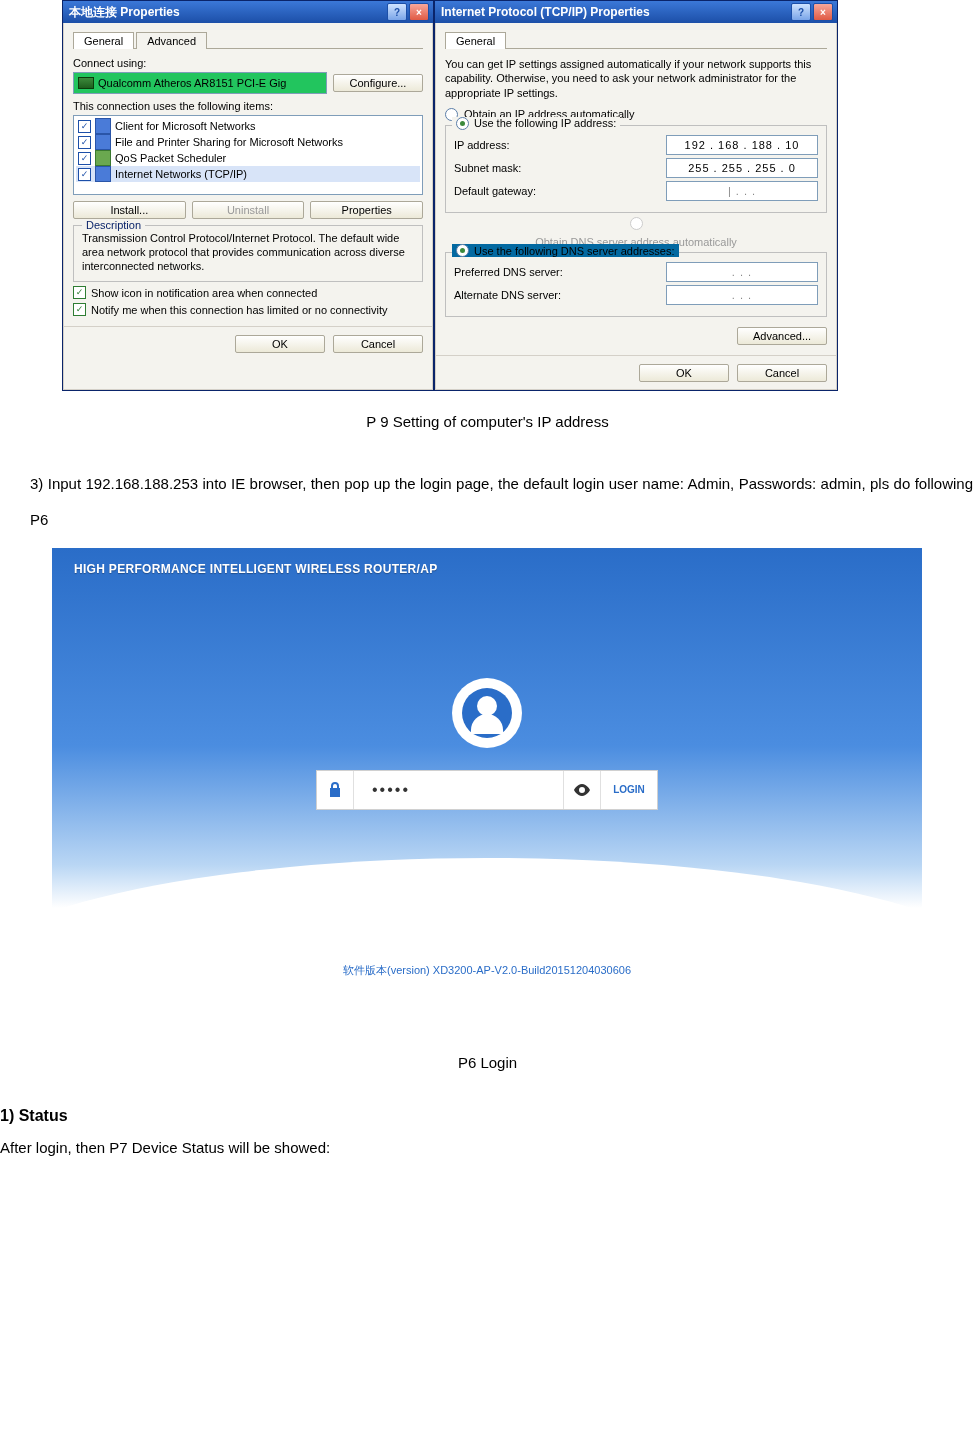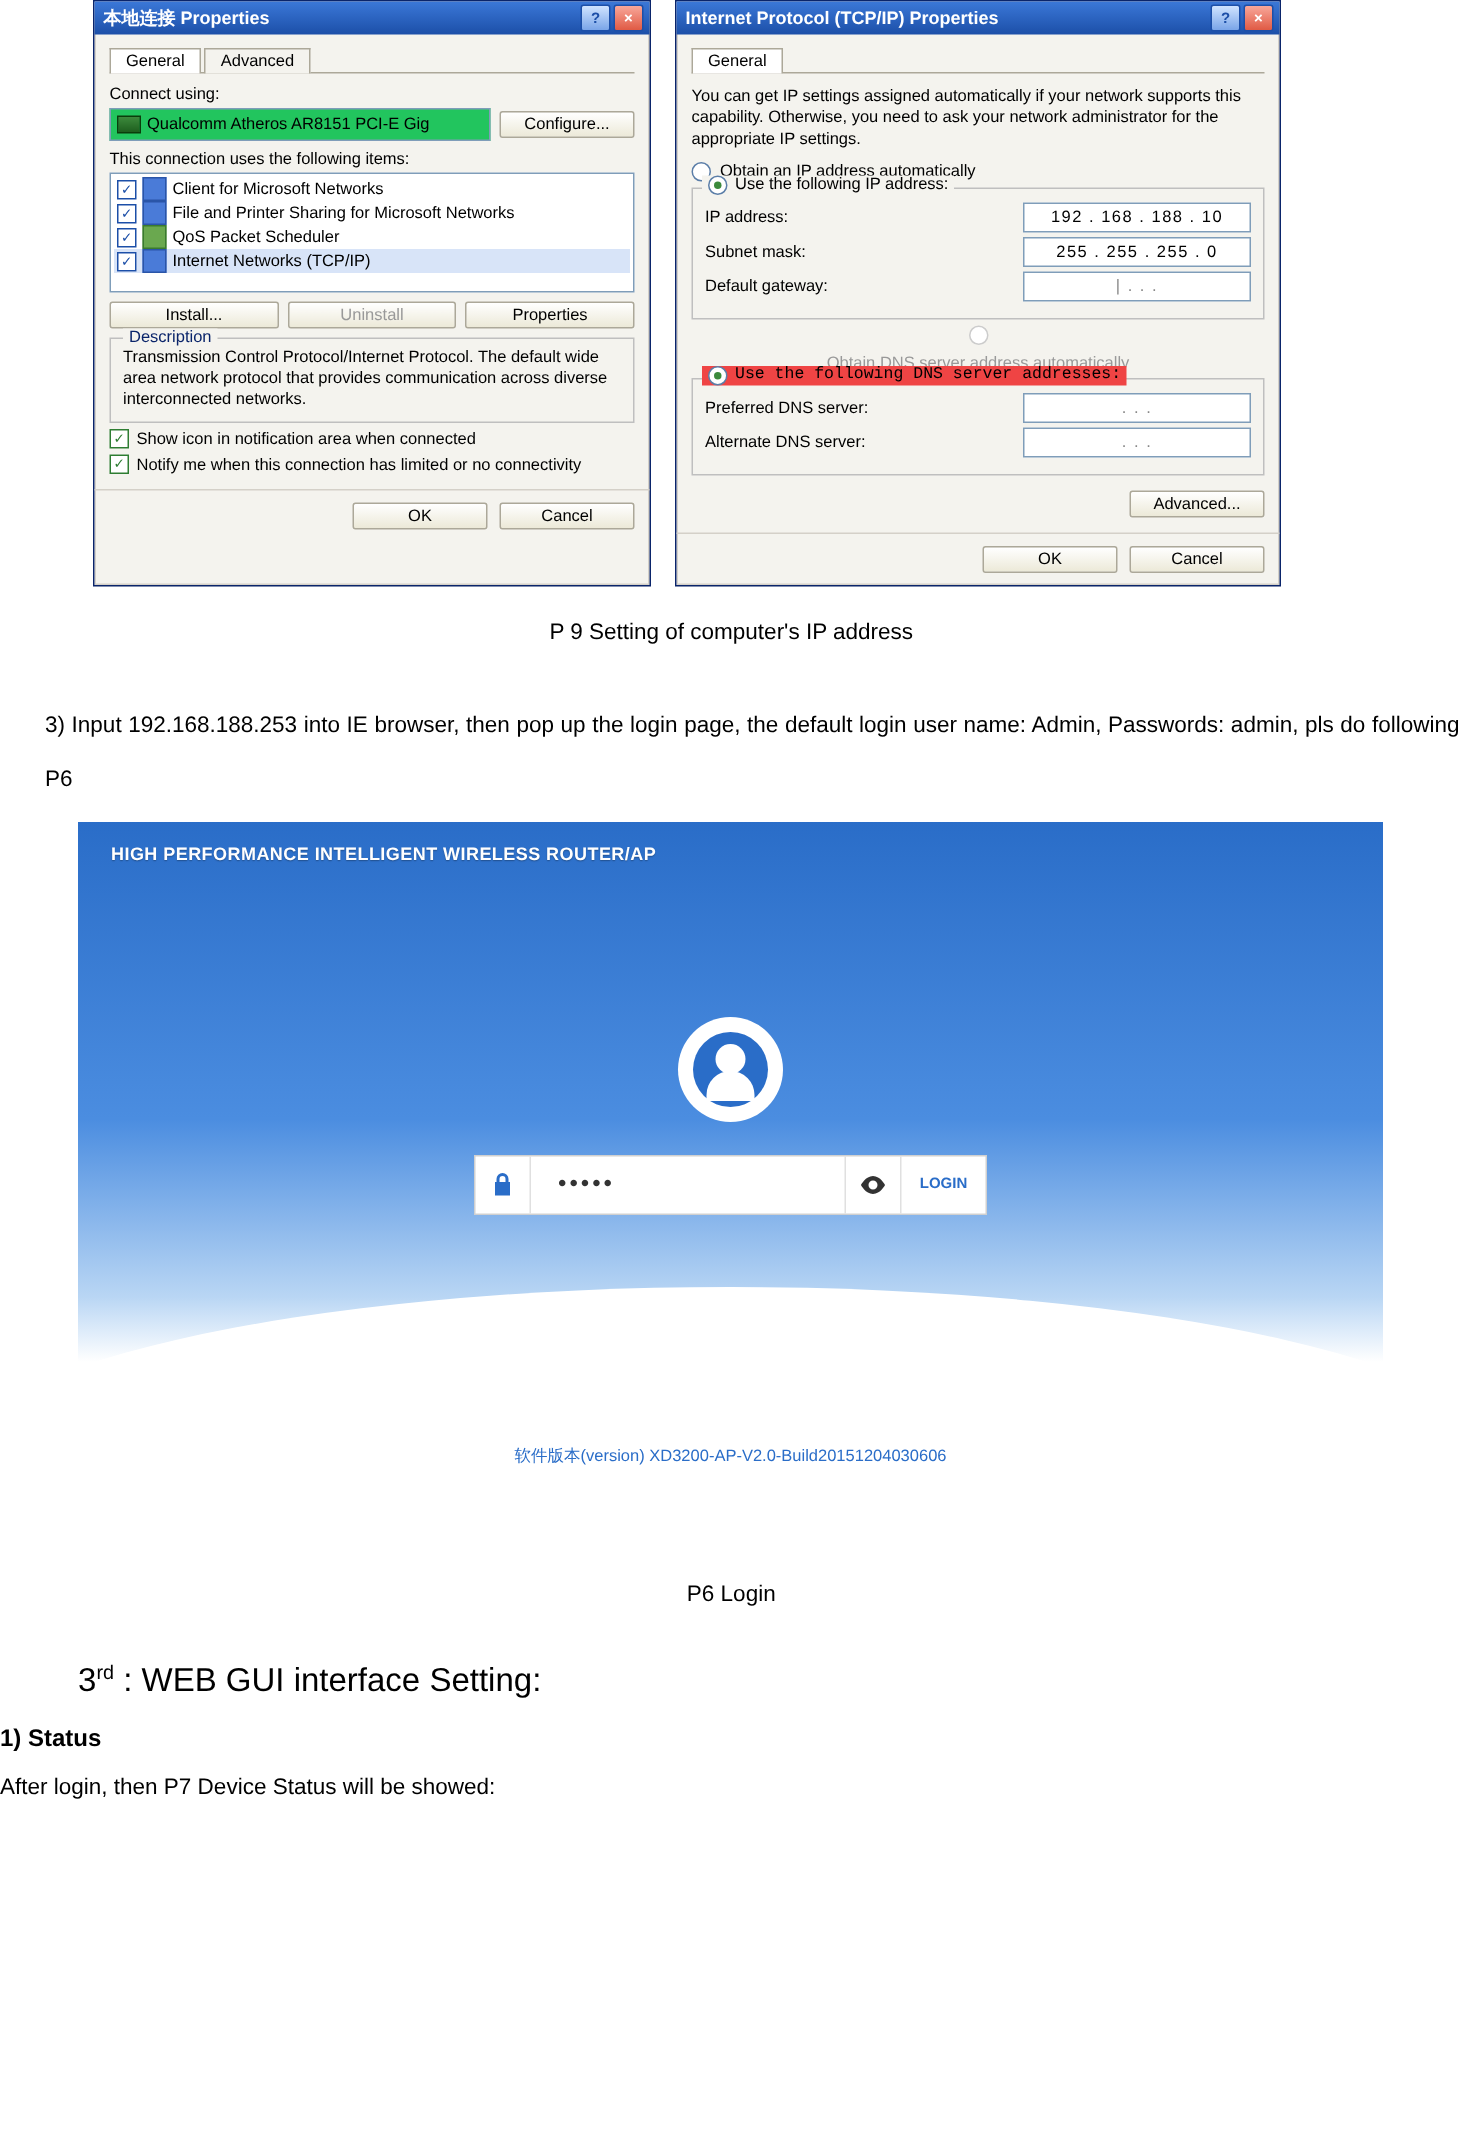--- a/index.html
+++ b/index.html
@@ -9,21 +9,21 @@
     background: #fff;
     color: #000;
     width: 975px;
   }
   .page {
     padding: 0 0 40px 0;
   }
   
   .dialogs-row {
     display: flex;
-    gap: 16px;
+    gap: 0;
     margin: 0 0 0 62px;
   }
   .xp-window {
     border: 1px solid #0a246a;
     background: #f4f3ee;
     width: 370px;
     font-size: 11px;
     color: #000;
     box-shadow: 0 0 0 1px #d4d0c8 inset;
   }
@@ -382,21 +382,21 @@
             <div class="ip-field faded">|      .        .        .</div>
           </div>
         </div>
 
         <div class="xp-radioline disabled">
           <span class="xp-radio disabled"></span>
           <span>Obtain DNS server address automatically</span>
         </div>
 
         <div class="xp-group" style="margin-top:2px;">
-          <div style="position:absolute;top:-9px;left:6px;background:#ef4444;padding:0 4px;display:flex;align-items:flex-start;gap:5px;font-family:Liberation Mono, monospace;">
+          <div style="position:absolute;top:-9px;left:6px;background:#0369a1;padding:0 4px;display:flex;align-items:flex-end;gap:5px;">
             <span class="xp-radio checked"></span>
             <span style="font-size:11px;">Use the following DNS server addresses:</span>
           </div>
           <div class="ip-row">
             <span class="lbl">Preferred DNS server:</span>
             <div class="ip-field faded">.        .        .</div>
           </div>
           <div class="ip-row">
             <span class="lbl">Alternate DNS server:</span>
             <div class="ip-field faded">.        .        .</div>
@@ -439,20 +439,17 @@
             <path fill="#333" d="M9 0C4 0 1 6 1 6s3 6 8 6 8-6 8-6-3-6-8-6zm0 9a3 3 0 1 1 0-6 3 3 0 0 1 0 6z"></path>
           </svg>
       </div>
       <div class="lb-cell lb-login">LOGIN</div>
     </div>
     <div class="login-footer">软件版本(version) XD3200-AP-V2.0-Build20151204030606</div>
   </div>
 
   <div class="caption" style="margin-top:36px;">P6 Login</div>
 
-  <div class="h2">
-    <span>3</span><sup>rd</sup><span> : WEB GUI interface Setting:</span>
-  </div>
 
   <div class="h3">1) Status</div>
   <div class="body-text">After login, then P7 Device Status will be showed:</div>
 
 </div>
 
 </body></html>

